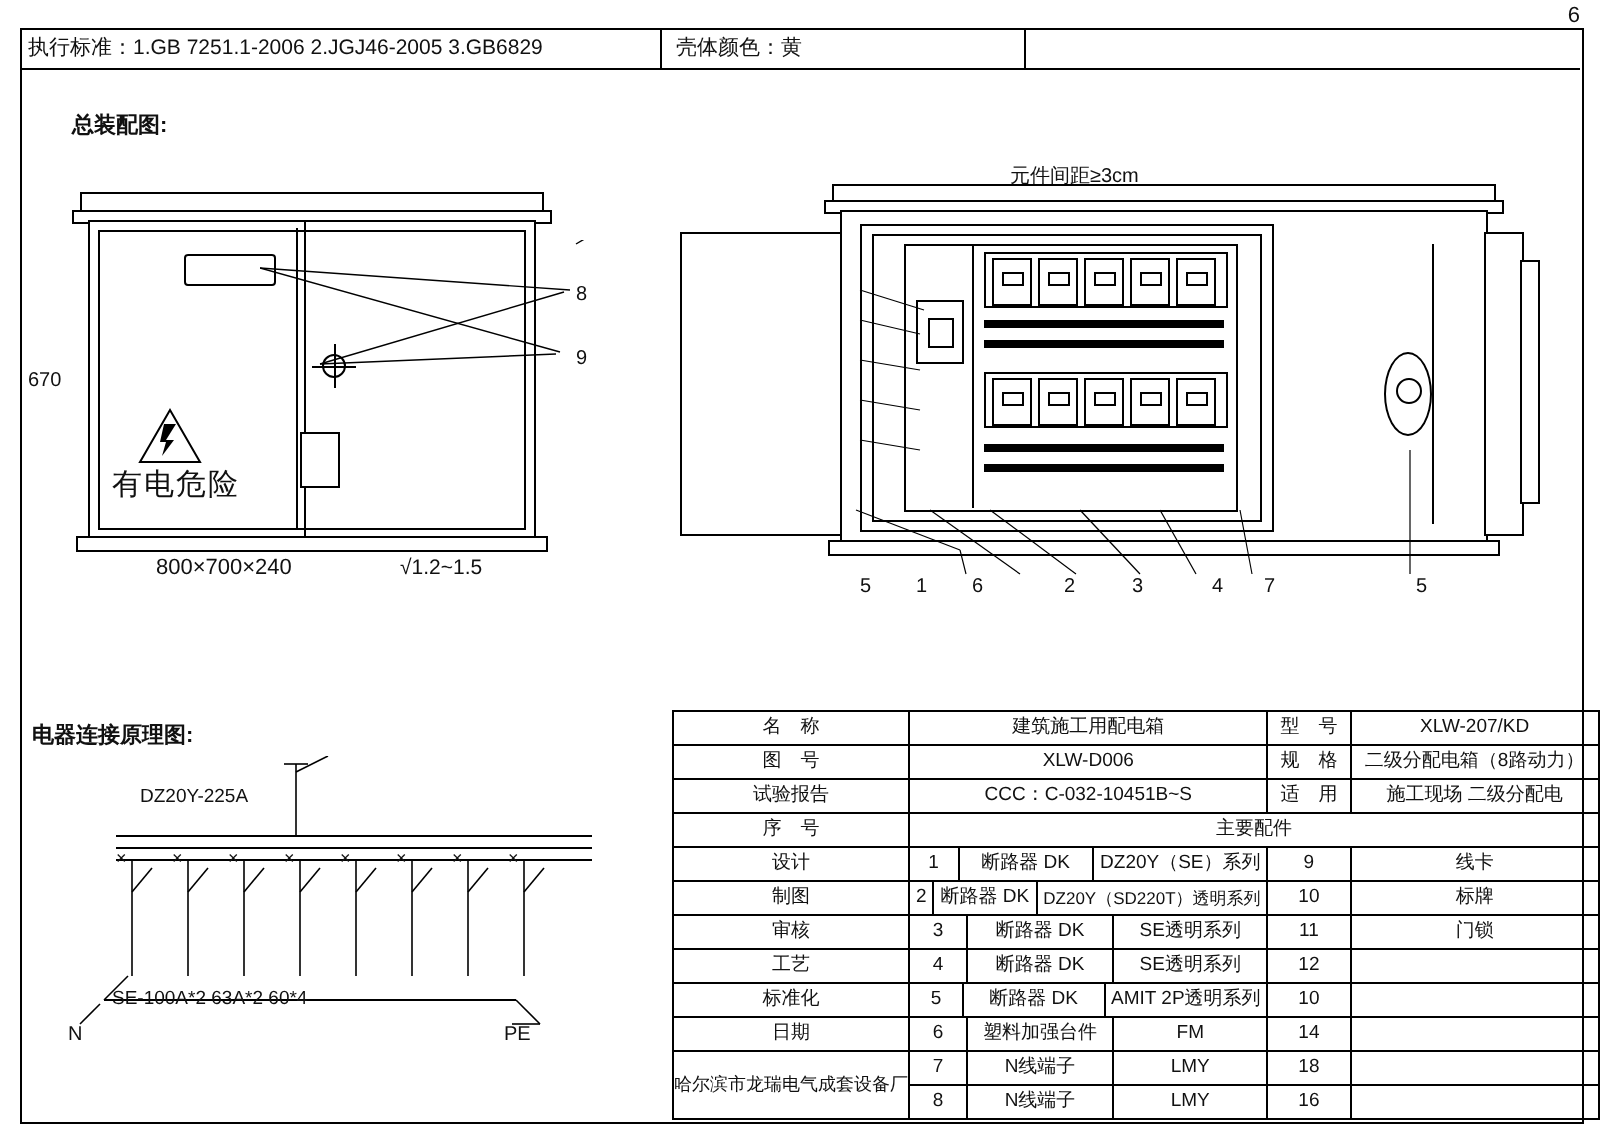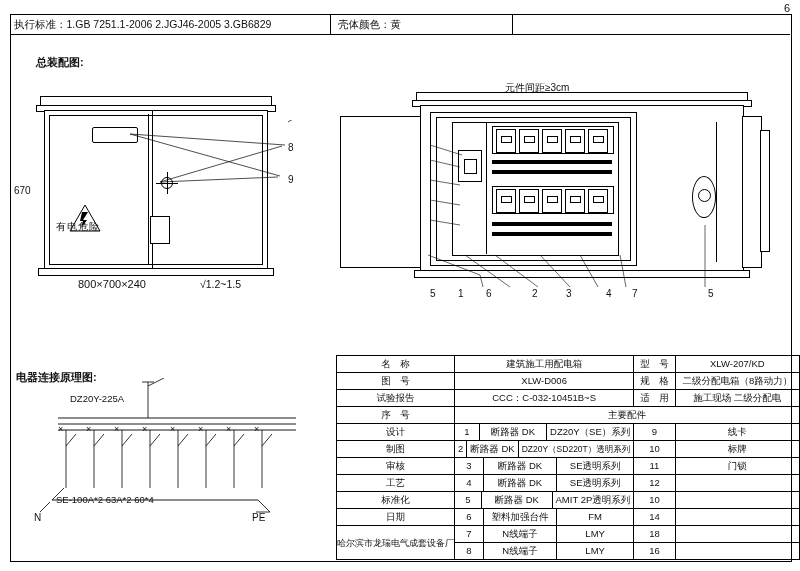--- a/index.html
+++ b/index.html
@@ -7,37 +7,37 @@
   .page{position:absolute;left:0;top:0;width:800px;height:571px;overflow:hidden;}
   .pgnum{position:absolute;right:10px;top:2px;font-size:11px;}
   
   .frame{position:absolute;left:10px;top:14px;width:780px;height:546px;border:1px solid #000;}
   
   .hdr{position:absolute;left:10px;top:14px;width:780px;height:21px;border-bottom:1px solid #000;box-sizing:border-box;}
   .hdr .c1{position:absolute;left:0;top:0;width:320px;height:20px;line-height:20px;font-size:10.5px;padding-left:4px;box-sizing:border-box;}
   .hdr .sep{position:absolute;top:0;width:1px;height:20px;background:#000;}
   .hdr .c2{position:absolute;left:322px;top:0;width:180px;height:20px;line-height:20px;font-size:10.5px;padding-left:6px;box-sizing:border-box;}
   .title1{position:absolute;left:16px;top:55px;font-size:11px;font-weight:bold;margin-left:20px;}
-  .title2{position:absolute;left:16px;top:370px;font-size:11px;font-weight:bold;}
+  .title2{position:absolute;left:16px;top:360px;font-size:11px;font-weight:bold;}
   .cabtop{position:absolute;left:40px;top:96px;width:230px;height:9px;border:1px solid #000;background:#fff;}
   .cabtop2{position:absolute;left:36px;top:105px;width:238px;height:5px;border:1px solid #000;background:#fff;}
   .cabbody{position:absolute;left:44px;top:110px;width:222px;height:158px;border:1px solid #000;background:#fff;}
   .cabbody:before{content:"";position:absolute;left:4px;top:4px;right:4px;bottom:4px;border:1px solid #000;}
   .middiv{position:absolute;left:152px;top:110px;width:1px;height:158px;background:#000;}
   .middiv2{position:absolute;left:148px;top:114px;width:1px;height:150px;background:#000;}
   .cabbase{position:absolute;left:38px;top:268px;width:234px;height:6px;border:1px solid #000;background:#fff;}
   .smallwin{position:absolute;left:92px;top:127px;width:44px;height:14px;border:1px solid #000;background:#fff;border-radius:2px;}
   .handle{position:absolute;left:150px;top:216px;width:18px;height:26px;border:1px solid #000;background:#fff;}
   .crosshair{position:absolute;left:156px;top:172px;width:22px;height:22px;}
   .crosshair:before{content:"";position:absolute;left:0;top:11px;width:22px;height:1px;background:#000;}
   .crosshair:after{content:"";position:absolute;left:11px;top:0;width:1px;height:22px;background:#000;}
   .crosshair span{position:absolute;left:5px;top:5px;width:10px;height:10px;border:1px solid #000;border-radius:50%;}
   .triwrap{position:absolute;left:68px;top:203px;width:34px;height:30px;}
   .triwrap svg{position:absolute;left:0;top:0;}
-  .dangertxt{position:absolute;left:56px;top:220px;font-size:10px;letter-spacing:1px;}
+  .dangertxt{position:absolute;left:56px;top:233px;font-size:15px;letter-spacing:1px;}
   .dimtxt{position:absolute;left:78px;top:278px;font-size:11px;}
   .dimtxt2{position:absolute;left:200px;top:278px;font-size:10.5px;}
   .h670{position:absolute;left:14px;top:185px;font-size:10px;}
   .num8{position:absolute;left:288px;top:142px;font-size:10px;}
   .num9{position:absolute;left:288px;top:174px;font-size:10px;}
 
   
   .rtop{position:absolute;left:416px;top:92px;width:330px;height:8px;border:1px solid #000;background:#fff;}
   .rtop2{position:absolute;left:412px;top:100px;width:338px;height:5px;border:1px solid #000;background:#fff;}
   .rbody{position:absolute;left:420px;top:105px;width:322px;height:165px;border:1px solid #000;background:#fff;}

